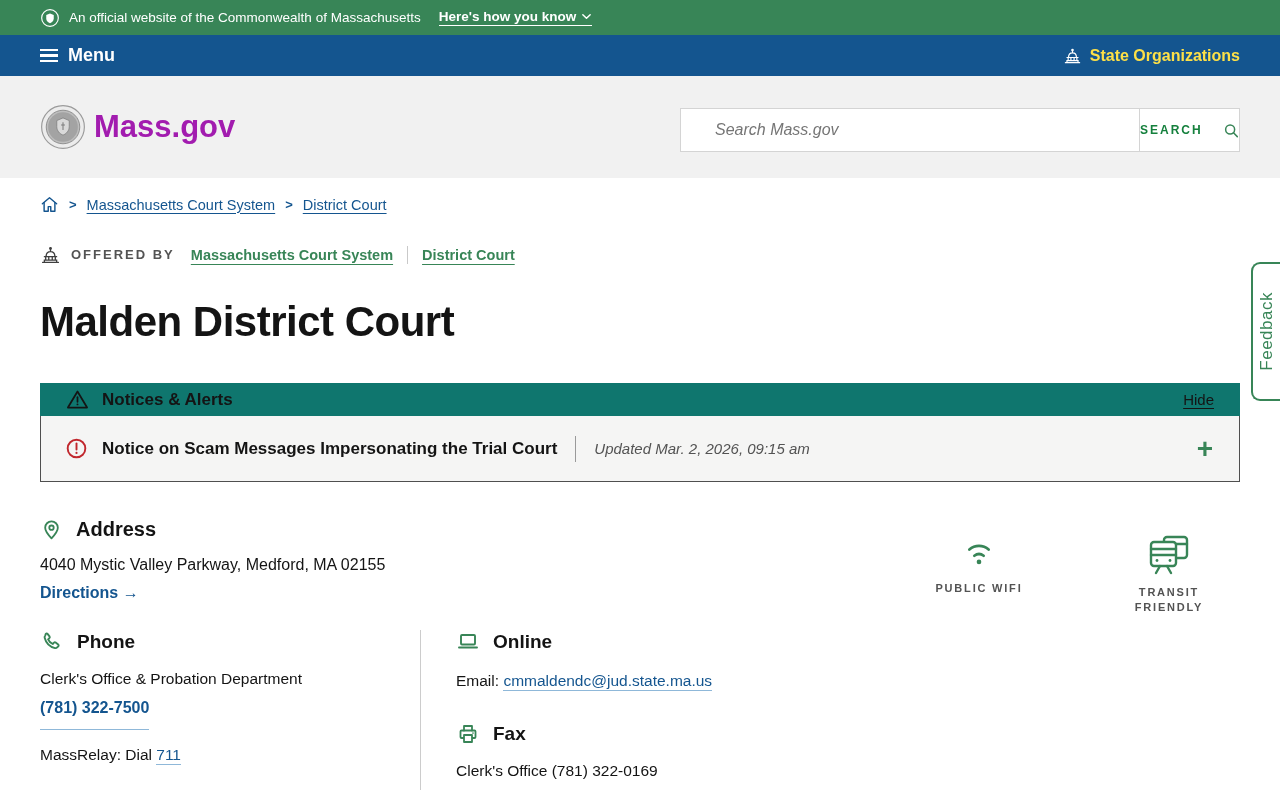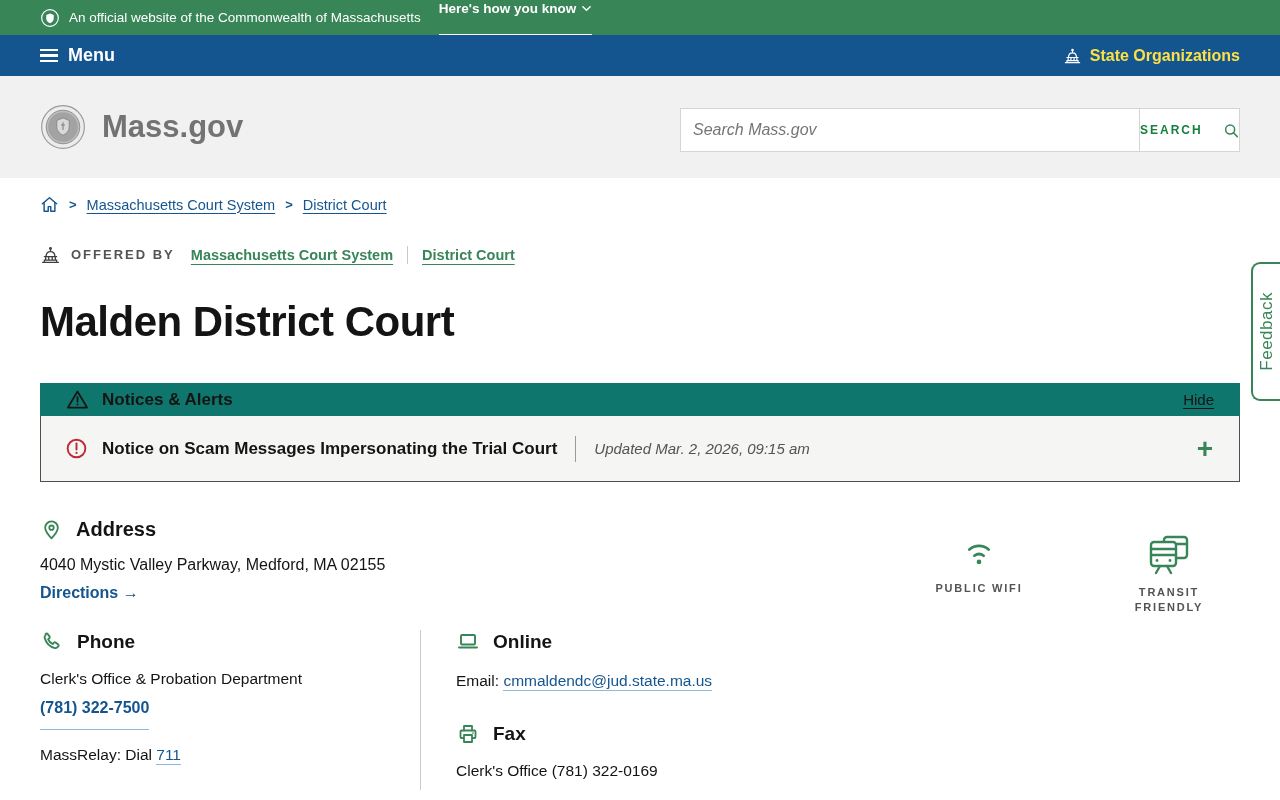--- a/index.html
+++ b/index.html
@@ -4,39 +4,39 @@
 <style>
   * { margin:0; padding:0; box-sizing:border-box; }
   html,body { width:1280px; height:800px; overflow:hidden; background:#fff;
     font-family:"Liberation Sans","DejaVu Sans",sans-serif; color:#141414; }
 
   
   .gov-banner { height:35px; background:#388557; display:flex; align-items:center; padding-left:40px; }
   .gov-banner .seal { width:20px; height:20px; margin-right:9px; flex:0 0 auto; }
   .gov-banner .official-text { color:#fff; font-size:13.5px; }
   .how-you-know { margin-left:18px; color:#fff; font-size:13.5px; font-weight:bold;
-    border-bottom:1px solid #fff; padding-bottom:18px; display:flex; align-items:center; gap:5px; cursor:pointer; }
+    border-bottom:1px solid #fff; padding-bottom:1px; display:flex; align-items:center; gap:5px; cursor:pointer; }
 
   
   .nav-bar { height:41px; background:#14558F; display:flex; align-items:center;
     justify-content:space-between; padding:0 40px; }
   .menu-btn { display:flex; align-items:center; gap:10px; color:#fff; cursor:pointer; }
   .hamburger { display:flex; flex-direction:column; gap:3px; }
   .hamburger span { display:block; width:18px; height:2.5px; background:#fff; }
   .menu-label { font-size:18px; font-weight:bold; }
   .state-orgs { display:flex; align-items:center; gap:8px; color:#fde047; font-size:16px; font-weight:bold; cursor:pointer; }
 
   
   .site-header { height:102px; background:#f1f1f1; position:relative; display:flex; align-items:center; }
   .logo { display:flex; align-items:center; margin-left:40px; cursor:pointer; }
   .logo-seal { width:46px; height:46px; }
-  .logo-text { font-size:31px; font-weight:bold; color:#737373; margin-left:16px; }
+  .logo-text { font-size:31px; font-weight:bold; color:#a21caf; margin-left:8px; }
   .search-bar { position:absolute; top:32px; right:40px; width:560px; height:44px;
     background:#fff; border:1px solid #d4d4d4; display:flex; }
-  .search-input { flex:1; border:none; outline:none; padding:0 12px; font-size:16px;
+  .search-input { flex:1; border:none; outline:none; padding:0 34px; font-size:16px;
     font-style:italic; color:#ef4444; font-family:"Liberation Sans","DejaVu Sans",sans-serif; background:transparent; }
   .search-btn { width:100px; border:none; border-left:1px solid #d4d4d4; background:#fff;
     color:#15803d; font-size:12px; font-weight:bold; letter-spacing:2px; display:flex;
     align-items:center; justify-content:center; gap:20px; cursor:pointer;
     font-family:"Liberation Sans","DejaVu Sans",sans-serif; }
 
   
   .content { padding:0 40px; position:relative; }
 
   .breadcrumb { margin-top:17px; display:flex; align-items:center; gap:10px; font-size:14.5px; }

